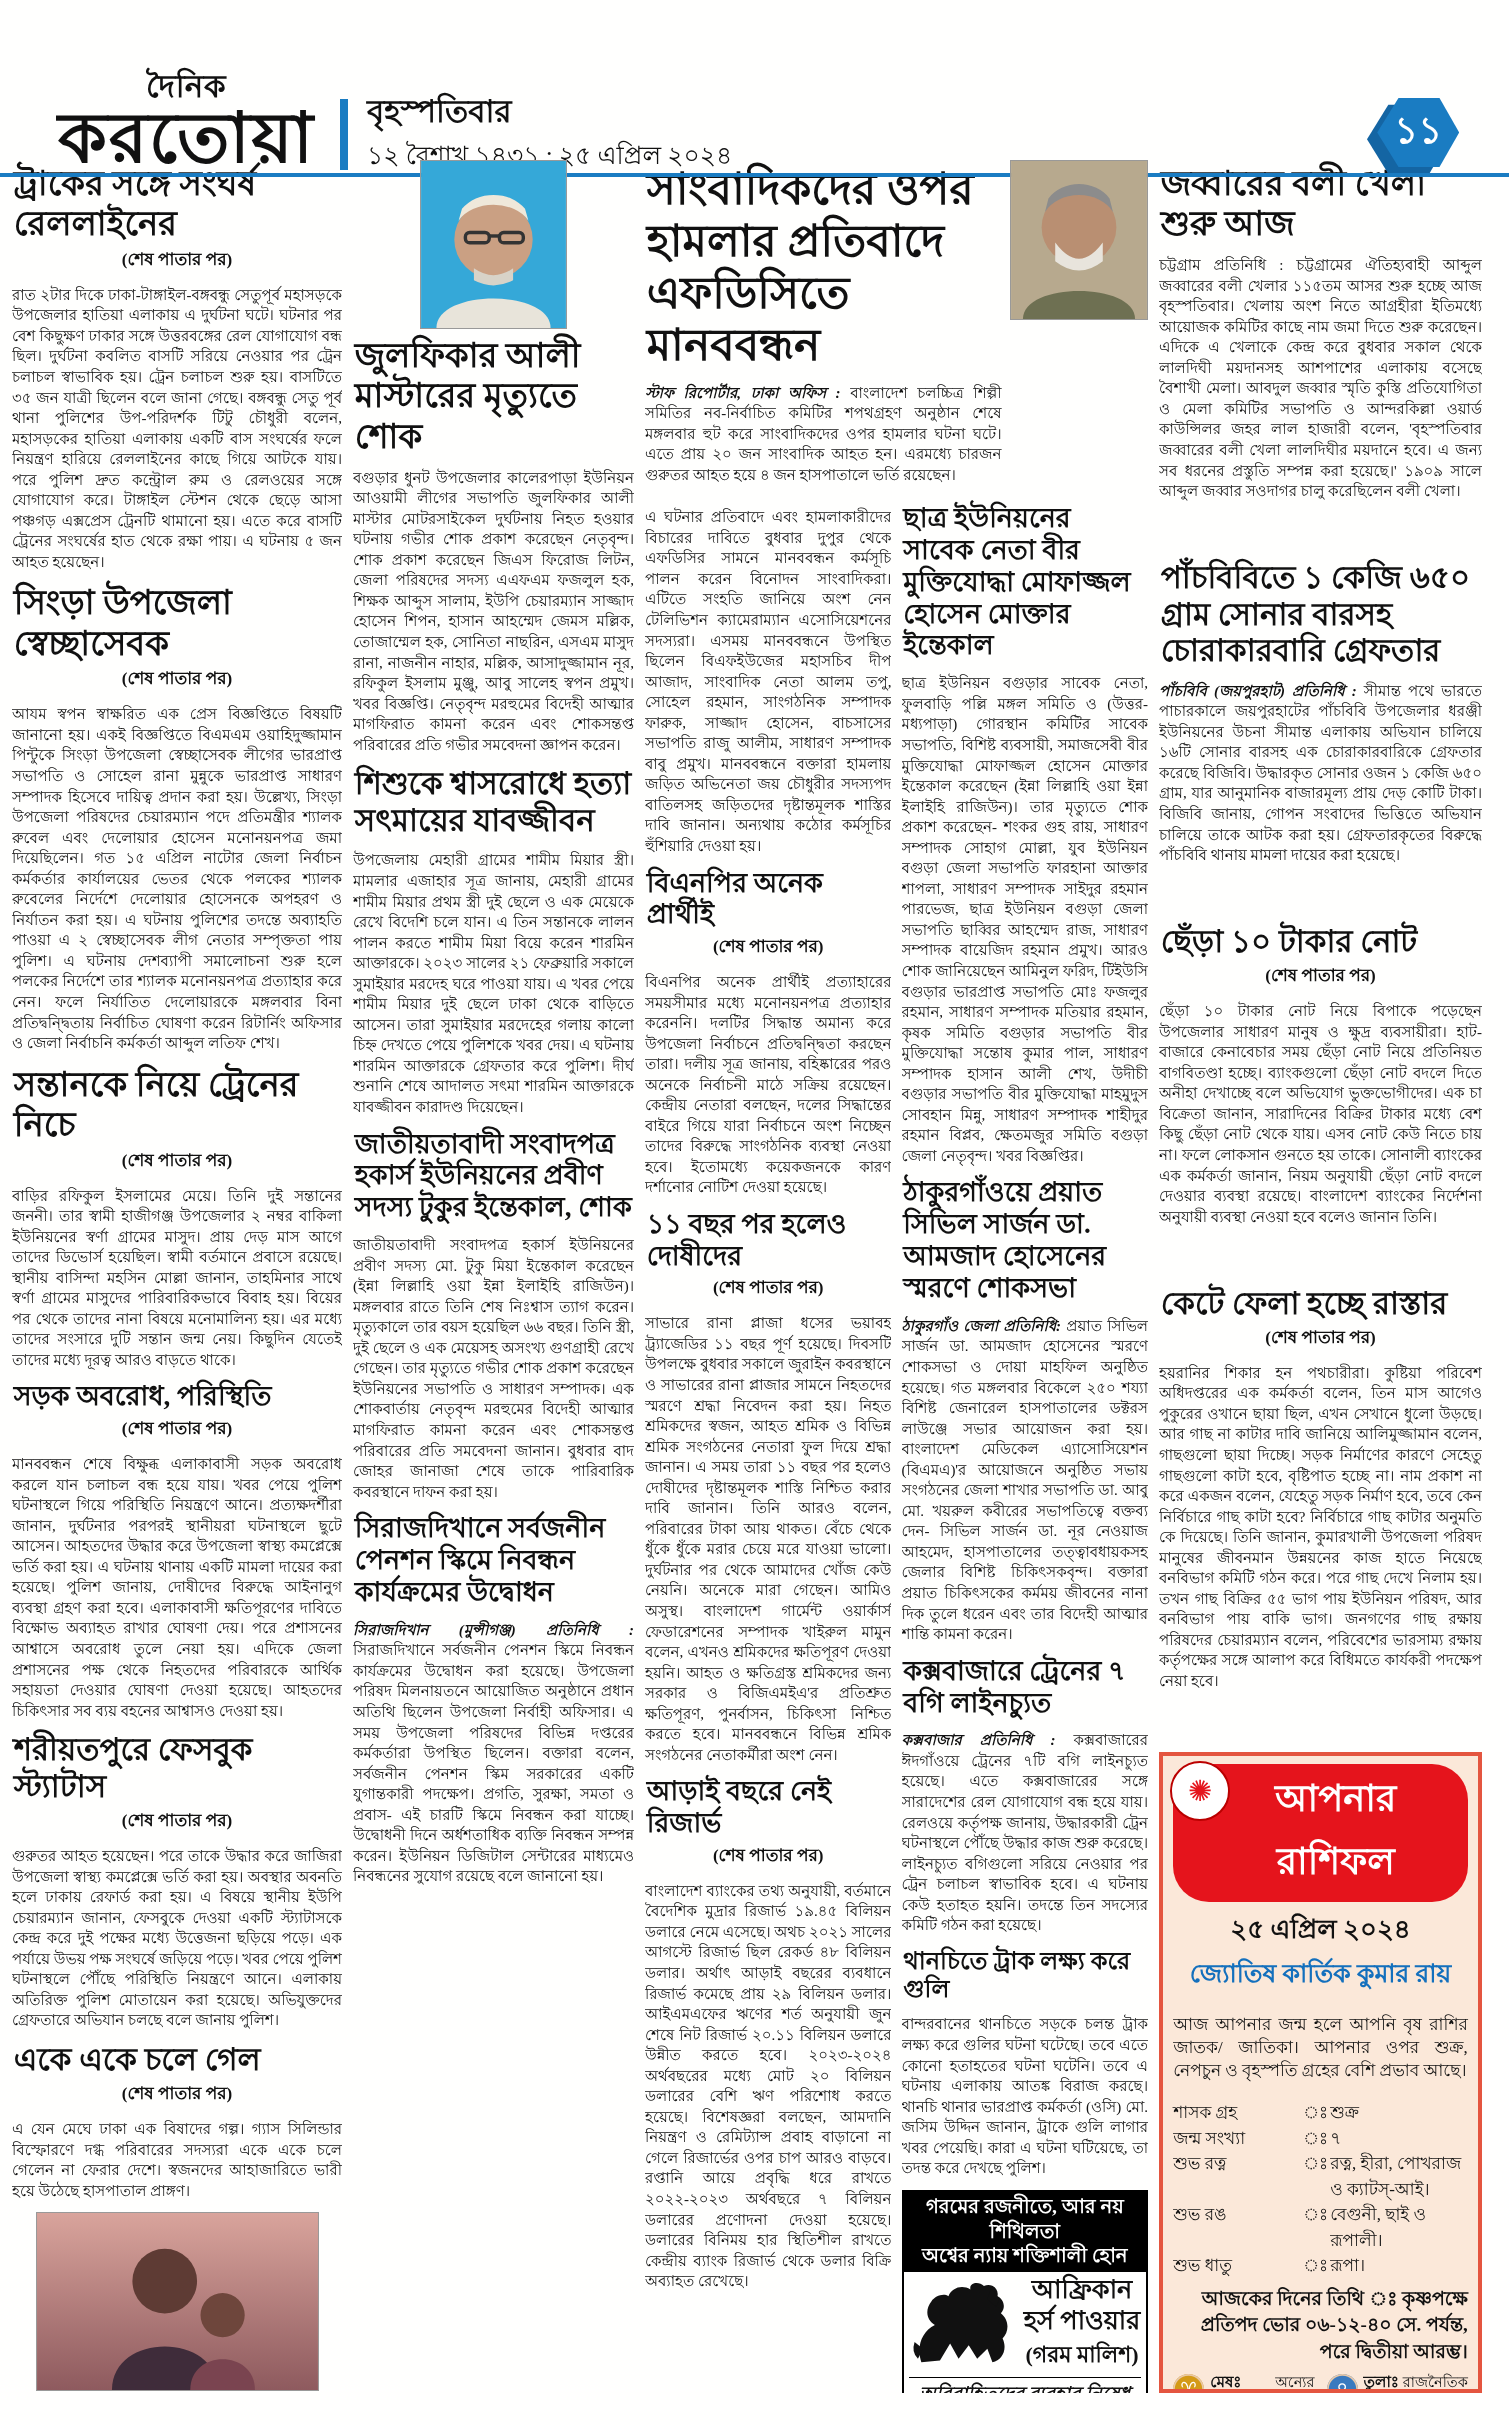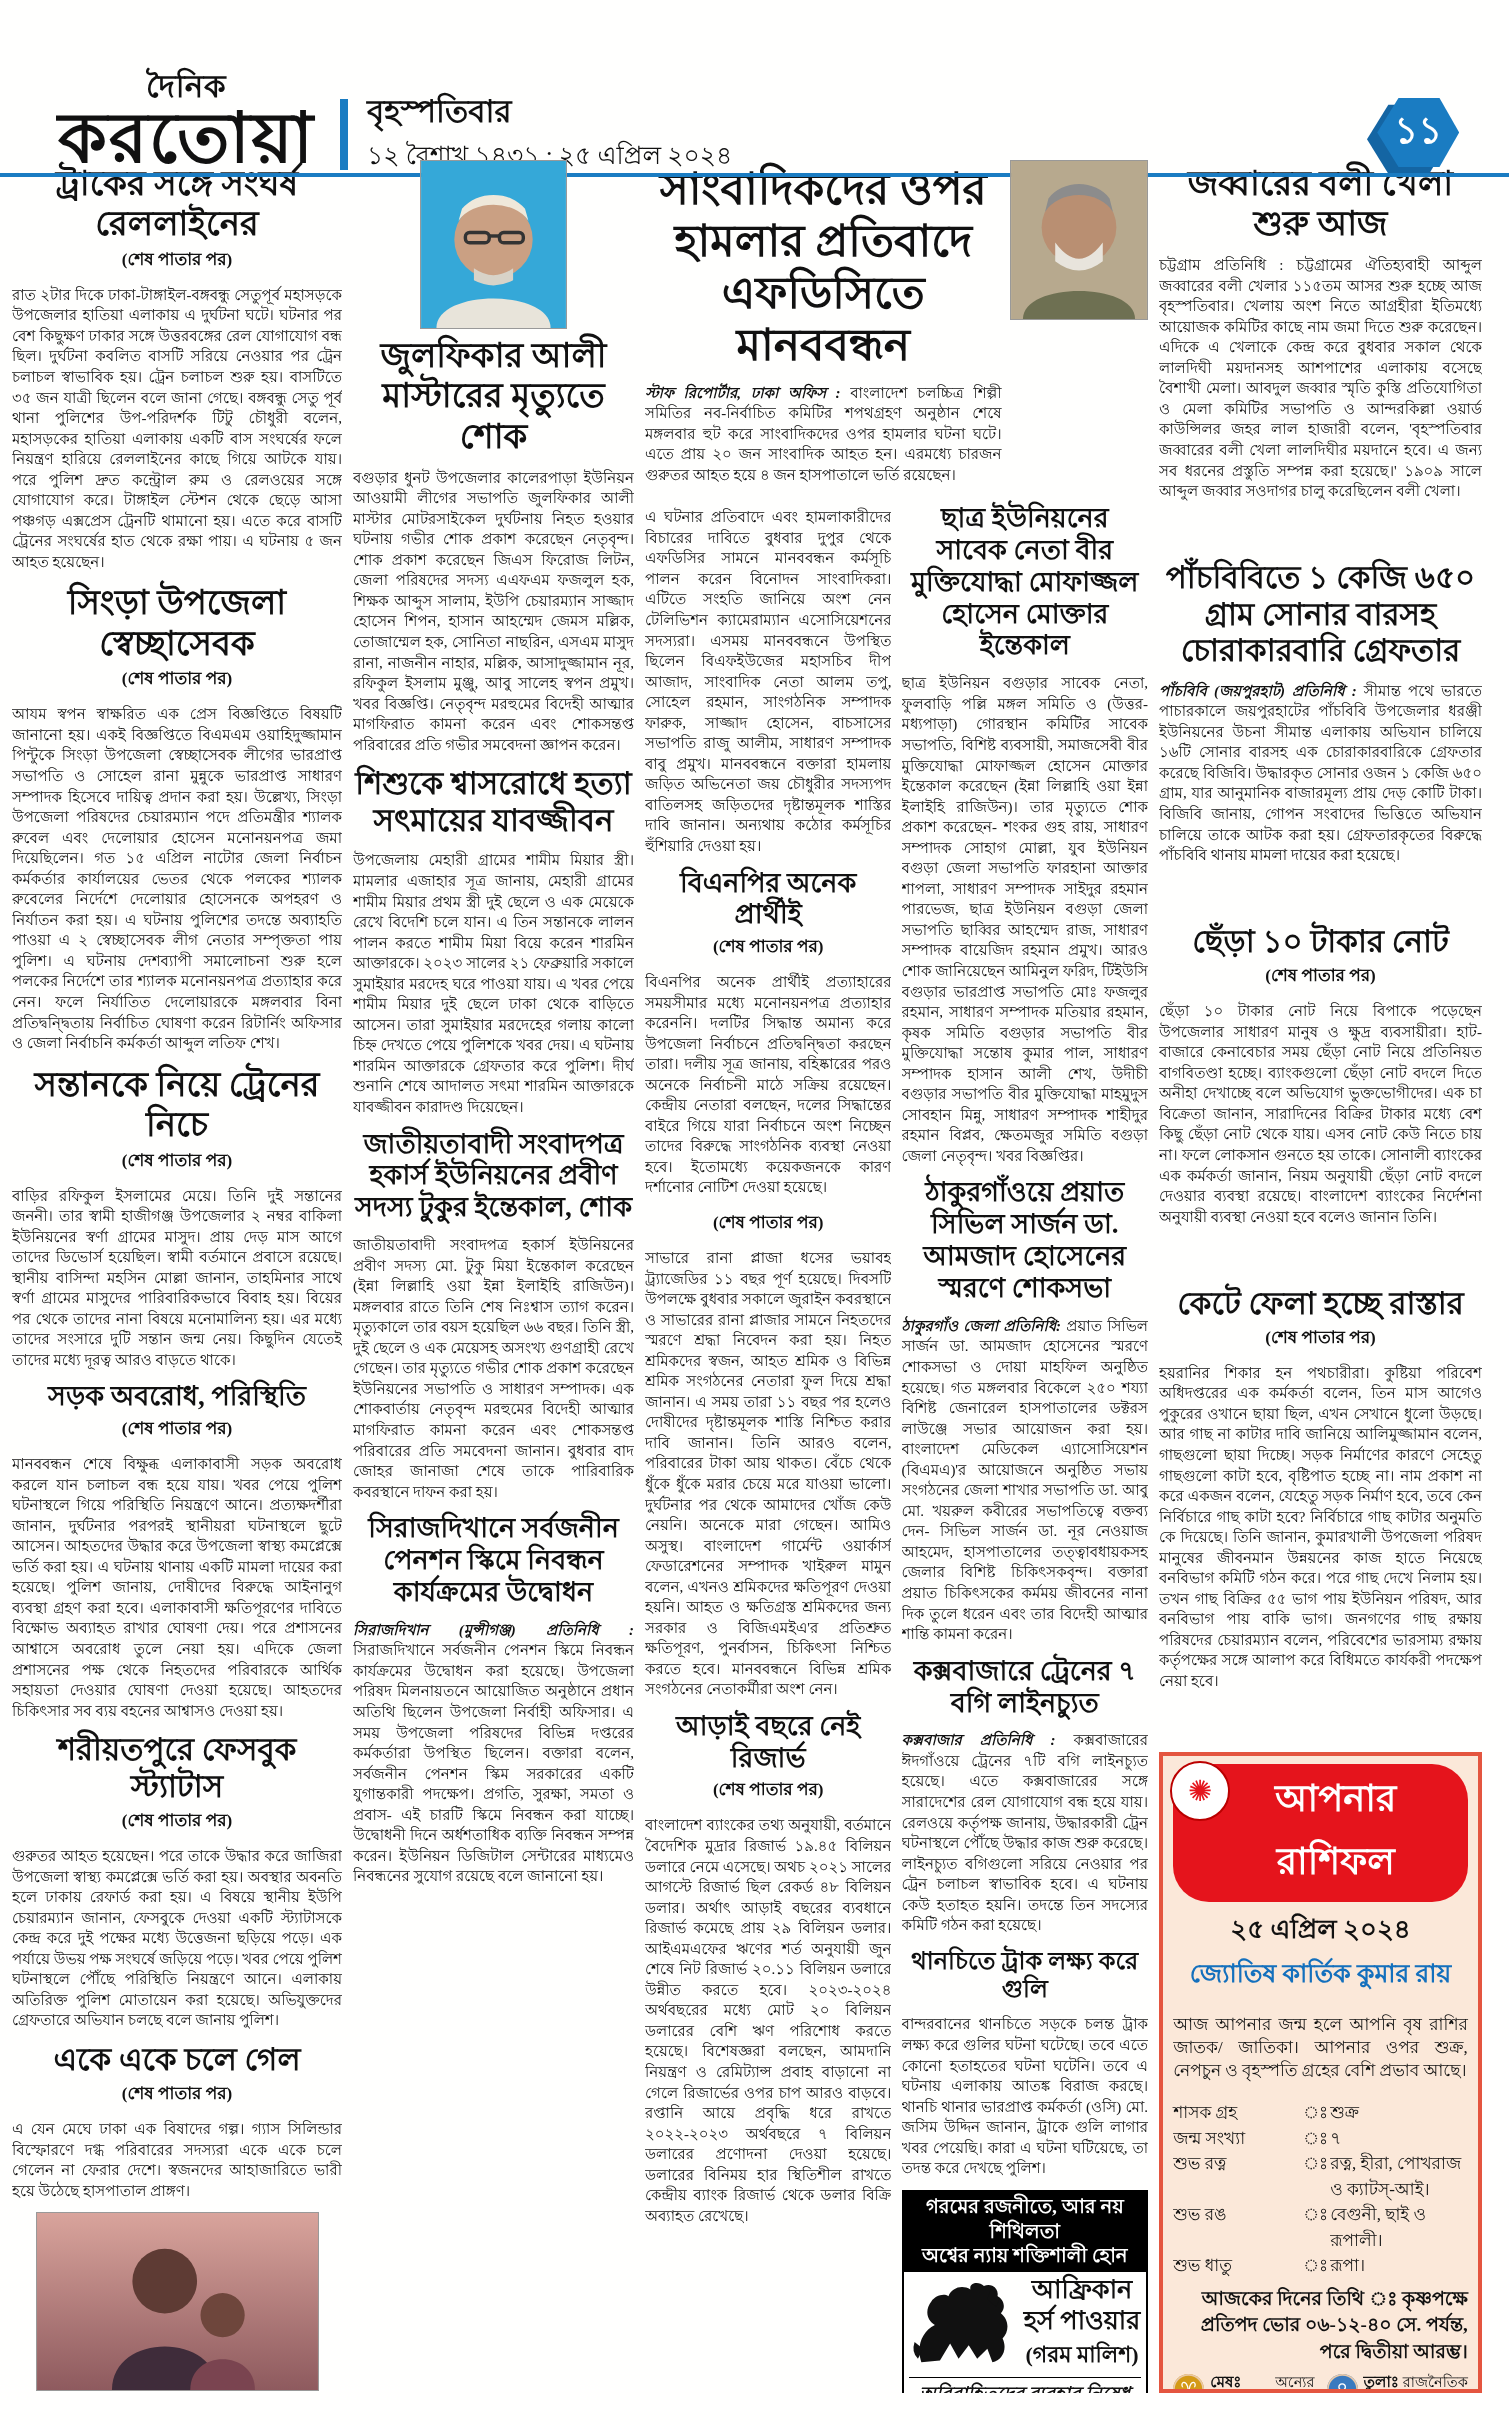--- a/index.html
+++ b/index.html
@@ -24,21 +24,21 @@
   
   .content{display:flex;gap:11px;padding:5.1px 12px 0 12px;height:2236px;overflow:hidden;}
   .col{overflow:hidden;}
   .c1{width:330px;flex:none;}
   .c2{width:281px;flex:none;}
   .mid{width:503px;flex:none;}
   .c5{width:323px;flex:none;display:flex;flex-direction:column;gap:32px;}
   .inner{display:flex;gap:10.2px;}
   .inner .icol{width:247px;overflow:hidden;}
   .art{margin-bottom:8.5px;}
-  .hl{font-weight:bold;text-align:center;line-height:1.18;margin:6.8px 1.7px 1.7px 1.7px;}
+  .hl{font-weight:bold;line-height:1.18;margin:6.8px 1.7px 1.7px 1.7px;}
   .hl.s52{font-size:44px;}
   .hl.s40{font-size:34px;}
   .hl.s36{font-size:31px;}
   .hl.s32{font-size:27px;}
   .hl.s28{font-size:24px;}
   .cont{font-size:17px;font-weight:bold;text-align:center;margin-bottom:3.4px;}
   .body{font-size:15px;line-height:1.37;text-align:justify;margin:11px 0;}
   .body b.by{font-style:italic;}
   
   .ph{position:relative;overflow:hidden;border:0.9px solid #999;}
@@ -208,20 +208,21 @@
       </div>
       <div class="inner">
         <div class="icol">
           <p class="body">এ ঘটনার প্রতিবাদে এবং হামলাকারীদের বিচারের দাবিতে বুধবার দুপুর থেকে এফডিসির সামনে মানববন্ধন কর্মসূচি পালন করেন বিনোদন সাংবাদিকরা। এটিতে সংহতি জানিয়ে অংশ নেন টেলিভিশন ক্যামেরাম্যান এসোসিয়েশনের সদস্যরা। এসময় মানববন্ধনে উপস্থিত ছিলেন বিএফইউজের মহাসচিব দীপ আজাদ, সাংবাদিক নেতা আলম তপু, সোহেল রহমান, সাংগঠনিক সম্পাদক ফারুক, সাজ্জাদ হোসেন, বাচসাসের সভাপতি রাজু আলীম, সাধারণ সম্পাদক বাবু প্রমুখ। মানববন্ধনে বক্তারা হামলায় জড়িত অভিনেতা জয় চৌধুরীর সদস্যপদ বাতিলসহ জড়িতদের দৃষ্টান্তমূলক শাস্তির দাবি জানান। অন্যথায় কঠোর কর্মসূচির হুঁশিয়ারি দেওয়া হয়।</p>
           <div class="art">
             <div class="hl s32">বিএনপির অনেক প্রার্থীই</div>
             <div class="cont">(শেষ পাতার পর)</div>
             <p class="body">বিএনপির অনেক প্রার্থীই প্রত্যাহারের সময়সীমার মধ্যে মনোনয়নপত্র প্রত্যাহার করেননি। দলটির সিদ্ধান্ত অমান্য করে উপজেলা নির্বাচনে প্রতিদ্বন্দ্বিতা করছেন তারা। দলীয় সূত্র জানায়, বহিষ্কারের পরও অনেকে নির্বাচনী মাঠে সক্রিয় রয়েছেন। কেন্দ্রীয় নেতারা বলছেন, দলের সিদ্ধান্তের বাইরে গিয়ে যারা নির্বাচনে অংশ নিচ্ছেন তাদের বিরুদ্ধে সাংগঠনিক ব্যবস্থা নেওয়া হবে। ইতোমধ্যে কয়েকজনকে কারণ দর্শানোর নোটিশ দেওয়া হয়েছে।</p>
           </div>
           <div class="art">
+            <div class="hl s32">১১ বছর পর হলেও দোষীদের</div>
             <div class="cont">(শেষ পাতার পর)</div>
             <p class="body">সাভারে রানা প্লাজা ধসের ভয়াবহ ট্র্যাজেডির ১১ বছর পূর্ণ হয়েছে। দিবসটি উপলক্ষে বুধবার সকালে জুরাইন কবরস্থানে ও সাভারের রানা প্লাজার সামনে নিহতদের স্মরণে শ্রদ্ধা নিবেদন করা হয়। নিহত শ্রমিকদের স্বজন, আহত শ্রমিক ও বিভিন্ন শ্রমিক সংগঠনের নেতারা ফুল দিয়ে শ্রদ্ধা জানান। এ সময় তারা ১১ বছর পর হলেও দোষীদের দৃষ্টান্তমূলক শাস্তি নিশ্চিত করার দাবি জানান। তিনি আরও বলেন, পরিবারের টাকা আয় থাকত। বেঁচে থেকে ধুঁকে ধুঁকে মরার চেয়ে মরে যাওয়া ভালো। দুর্ঘটনার পর থেকে আমাদের খোঁজ কেউ নেয়নি। অনেকে মারা গেছেন। আমিও অসুস্থ। বাংলাদেশ গার্মেন্ট ওয়ার্কার্স ফেডারেশনের সম্পাদক খাইরুল মামুন বলেন, এখনও শ্রমিকদের ক্ষতিপূরণ দেওয়া হয়নি। আহত ও ক্ষতিগ্রস্ত শ্রমিকদের জন্য সরকার ও বিজিএমইএ'র প্রতিশ্রুত ক্ষতিপূরণ, পুনর্বাসন, চিকিৎসা নিশ্চিত করতে হবে। মানববন্ধনে বিভিন্ন শ্রমিক সংগঠনের নেতাকর্মীরা অংশ নেন।</p>
           </div>
           <div class="art">
             <div class="hl s32">আড়াই বছরে নেই রিজার্ভ</div>
             <div class="cont">(শেষ পাতার পর)</div>
             <p class="body">বাংলাদেশ ব্যাংকের তথ্য অনুযায়ী, বর্তমানে বৈদেশিক মুদ্রার রিজার্ভ ১৯.৪৫ বিলিয়ন ডলারে নেমে এসেছে। অথচ ২০২১ সালের আগস্টে রিজার্ভ ছিল রেকর্ড ৪৮ বিলিয়ন ডলার। অর্থাৎ আড়াই বছরের ব্যবধানে রিজার্ভ কমেছে প্রায় ২৯ বিলিয়ন ডলার। আইএমএফের ঋণের শর্ত অনুযায়ী জুন শেষে নিট রিজার্ভ ২০.১১ বিলিয়ন ডলারে উন্নীত করতে হবে। ২০২৩-২০২৪ অর্থবছরের মধ্যে মোট ২০ বিলিয়ন ডলারের বেশি ঋণ পরিশোধ করতে হয়েছে। বিশেষজ্ঞরা বলছেন, আমদানি নিয়ন্ত্রণ ও রেমিট্যান্স প্রবাহ বাড়ানো না গেলে রিজার্ভের ওপর চাপ আরও বাড়বে। রপ্তানি আয়ে প্রবৃদ্ধি ধরে রাখতে ২০২২-২০২৩ অর্থবছরে ৭ বিলিয়ন ডলারের প্রণোদনা দেওয়া হয়েছে। ডলারের বিনিময় হার স্থিতিশীল রাখতে কেন্দ্রীয় ব্যাংক রিজার্ভ থেকে ডলার বিক্রি অব্যাহত রেখেছে।</p>
           </div>
         </div>
         <div class="icol">

